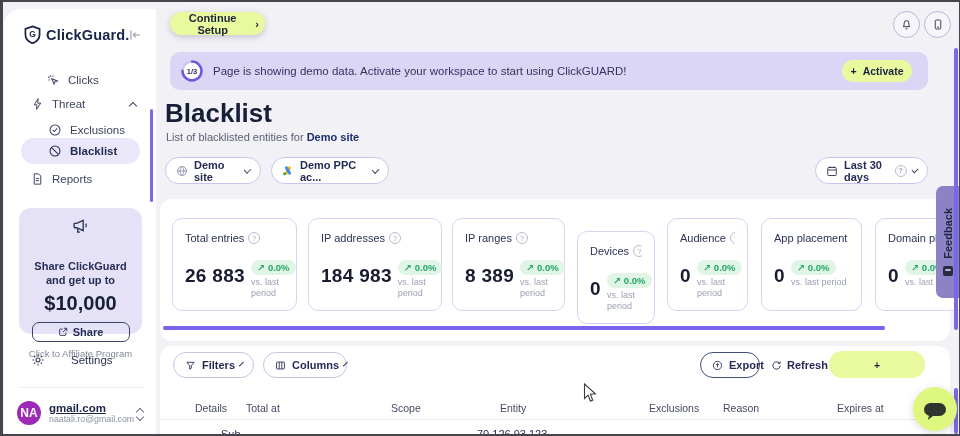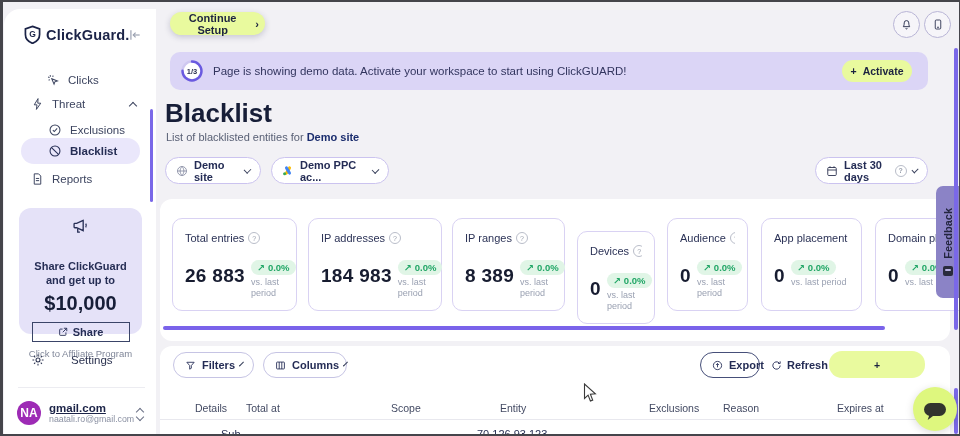--- a/index.html
+++ b/index.html
@@ -14,21 +14,21 @@
   .collapse{position:absolute;left:124px;top:19px;color:#9aa0b0;}
   .nav-item{position:absolute;display:flex;align-items:center;gap:8px;height:22px;cursor:pointer;}
   .nav-item .nlabel{font-size:11.5px;color:#3c445f;}
   .nav-active-pill{position:absolute;left:17px;top:129px;width:119px;height:26px;background:#eae7fb;border-radius:14px;}
   .nav-item.active .nlabel{color:#262e55;font-weight:600;}
   .side-scroll{position:absolute;left:146px;top:100px;width:3px;height:93px;background:#7a68e8;border-radius:2px;}
   
   #promo{position:absolute;left:15px;top:199px;width:123px;height:126px;background:#e5e2f8;border-radius:12px;text-align:center;}
   .promo-head{margin-top:25px;font-size:11px;font-weight:700;color:#262e55;line-height:1.25;padding:0 10px;}
   .promo-amount{margin-top:4px;font-size:20px;font-weight:800;color:#171e38;}
-  .promo-share{margin:7px auto 0;width:98px;height:20px;border:1.2px solid #3a4468;border-radius:0;display:flex;align-items:center;justify-content:center;gap:5px;font-size:11px;font-weight:600;color:#262e55;background:transparent;cursor:pointer;}
+  .promo-share{margin:7px auto 0;width:98px;height:20px;border:1.2px solid #3a4468;border-radius:7px;display:flex;align-items:center;justify-content:center;gap:5px;font-size:11px;font-weight:600;color:#262e55;background:transparent;cursor:pointer;}
   .promo-caption{margin-top:6px;font-size:9.5px;color:#808799;}
   .settings-row{position:absolute;left:27px;top:344px;display:flex;align-items:center;gap:26px;cursor:pointer;}
   .settings-row span{font-size:11.5px;color:#2c3350;}
   .side-divider{position:absolute;left:14px;top:378px;width:127px;height:1px;background:#ececf1;}
   .user-row{position:absolute;left:13px;top:392px;display:flex;align-items:center;gap:8px;cursor:pointer;}
   .avatar{width:24px;height:24px;border-radius:50%;background:#9d2bb5;color:#fff;font-size:12px;font-weight:700;display:flex;align-items:center;justify-content:center;}
   .user-name{font-size:11.5px;font-weight:700;color:#1b2347;line-height:1.1;text-decoration:underline;}
   .user-email{font-size:8.8px;color:#8a90a2;}
   
   .chev{display:inline-block;width:5px;height:5px;border-right:1.5px solid #3c445f;border-bottom:1.5px solid #3c445f;transform:rotate(45deg);margin-top:-2px;}

